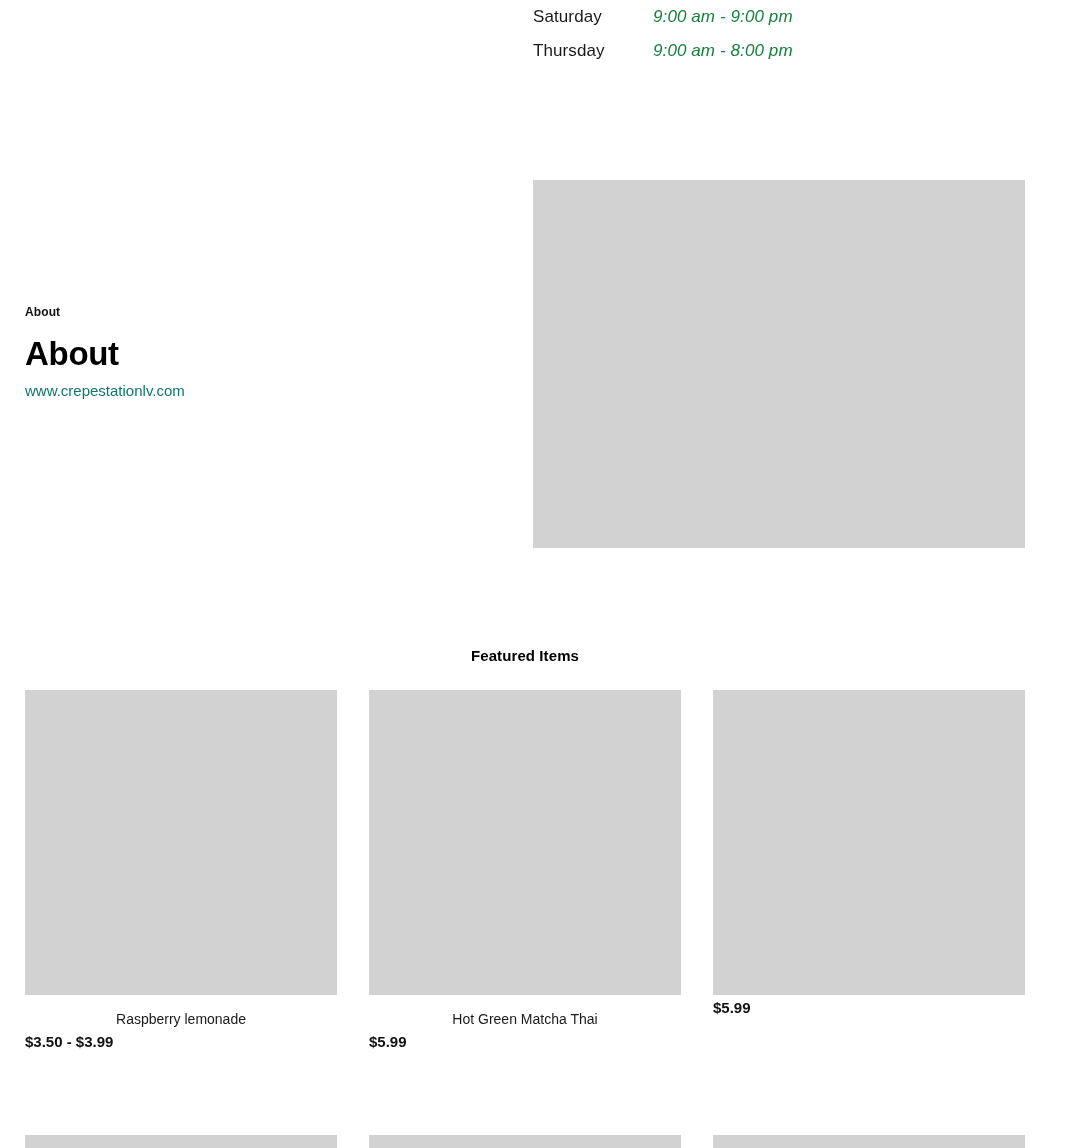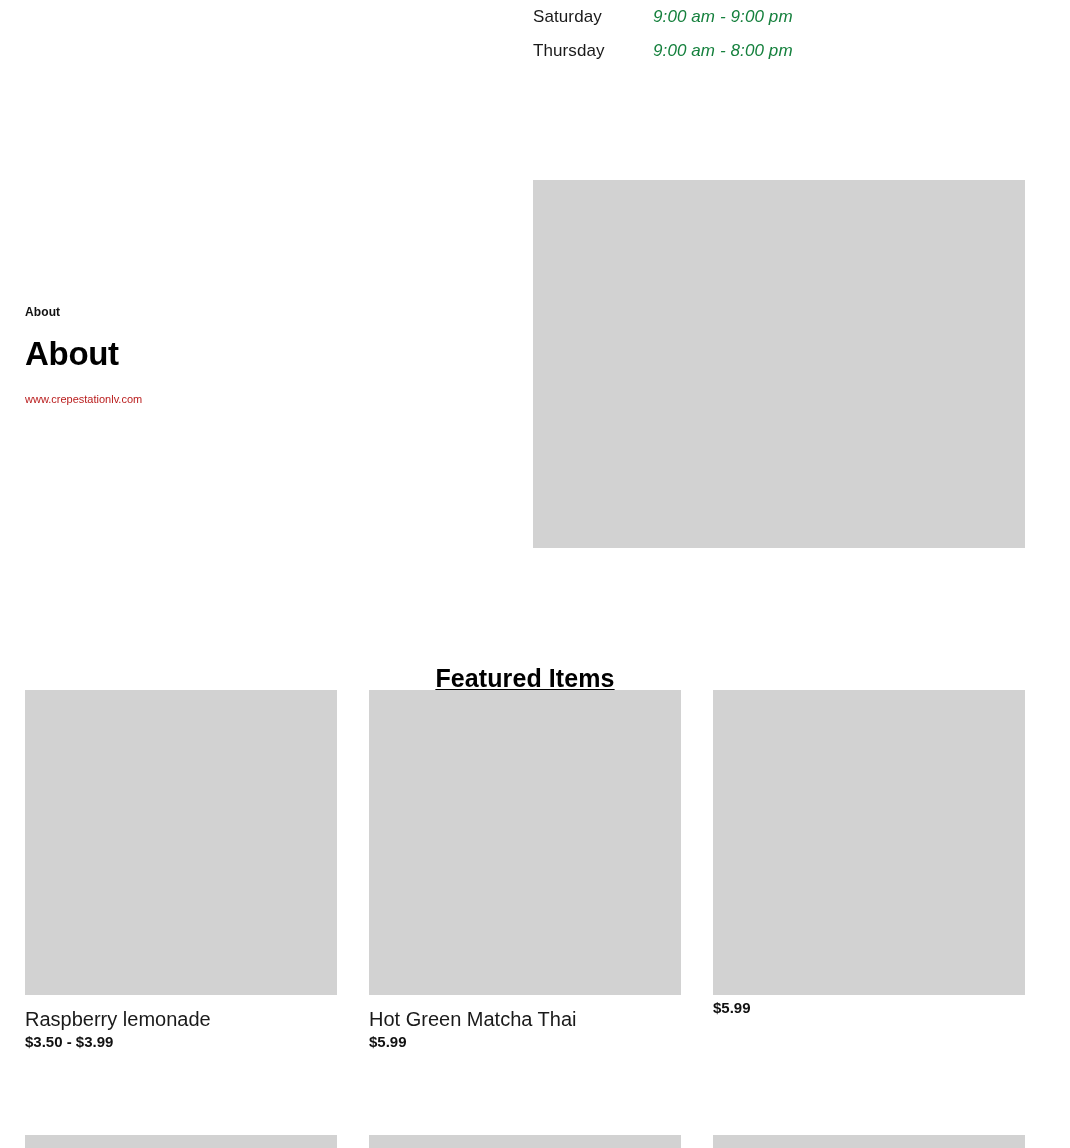--- a/index.html
+++ b/index.html
@@ -71,39 +71,38 @@
   }
   .about-heading {
     font-size: 33px;
     font-weight: bold;
     line-height: 40px;
     color: #000000;
     letter-spacing: -0.3px;
     margin-top: 14px;
   }
   .about-body {
-    font-size: 11px;
+    font-size: 15px;
     line-height: 22px;
-    color: #b91c1c;
-    margin-top: 14px;
+    color: #0f766e;
+    margin-top: 6px;
   }
 
   
   .featured-heading {
     position: absolute;
     left: 0;
-    top: 664px;
+    top: 642px;
     width: 1050px;
     text-align: center;
-    font-size: 25px;
+    font-size: 15px;
     font-weight: bold;
     line-height: 28px;
     color: #000000;
     letter-spacing: 0.1px;
-    text-decoration: underline;
   }
 
   .featured-grid {
     position: absolute;
     left: 25px;
     top: 690px;
     width: 1000px;
     display: grid;
     grid-template-columns: 312px 312px 312px;
     column-gap: 32px;
@@ -112,21 +111,22 @@
 
   .item-card { width: 312px; }
   .item-thumb {
     width: 312px;
     height: 305px;
     background: #d2d2d2;
     display: block;
   }
   .item-name {
     margin-top: 14px;
-    font-size: 20px;
+    text-align: center;
+    font-size: 14px;
     line-height: 20px;
     color: #1a1a1a;
   }
   .item-price {
     margin-top: 3px;
     font-size: 15px;
     font-weight: bold;
     line-height: 20px;
     color: #111111;
   }

